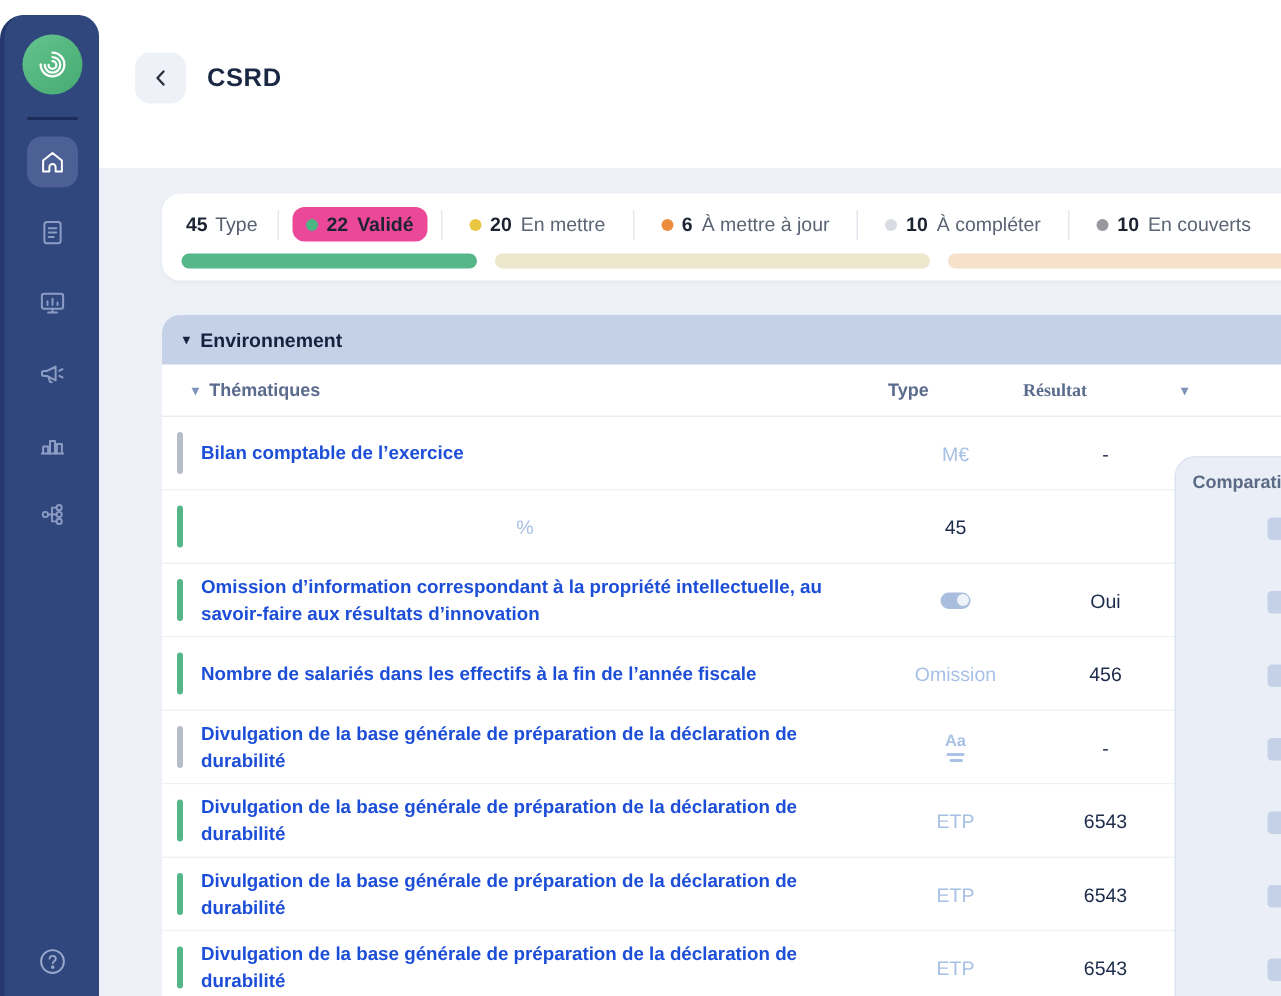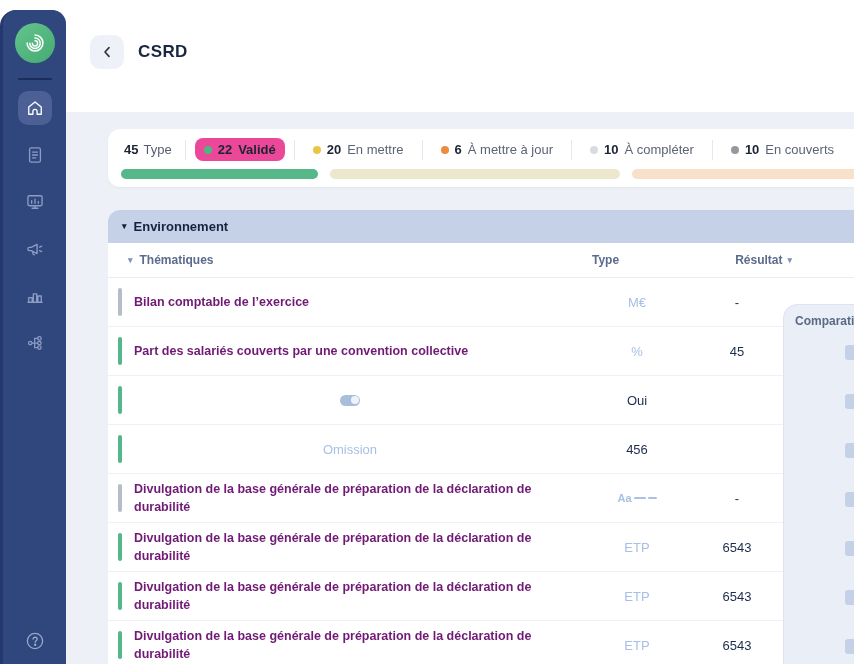--- a/index.html
+++ b/index.html
@@ -68,37 +68,37 @@
   .env-header { height:33px; background:#c5d1e7; border-radius:12px 12px 0 0;
     display:flex; align-items:center; gap:7px; padding-left:14px;
     color:#15223f; font-size:13px; font-weight:700; cursor:pointer; }
   .caret { font-size:9px; color:#15223f; line-height:1; }
   .caret.light { color:#7e93bb; }
   .t-header { height:35px; display:grid; grid-template-columns:1fr 90px 110px 78px;
     align-items:center; border-bottom:1px solid #e9edf3;
     color:#5b6b8d; font-size:12px; font-weight:700; }
   .th-them { display:flex; align-items:center; gap:7px; padding-left:20px; cursor:pointer; }
   .th-type { }
-  .th-result { display:flex; align-items:center; justify-content:flex-end; gap:5px; cursor:pointer; }
+  .th-result { display:flex; align-items:center; justify-content:space-between; gap:5px; cursor:pointer;font-family:Liberation Serif, serif; }
 
   .t-row { position:relative; height:49px; display:grid; grid-template-columns:1fr 90px 110px 78px;
     align-items:center; border-bottom:1px solid #eef1f6; background:#fff; cursor:pointer; }
   .t-row.partial { height:60px; }
   .rbar { position:absolute; left:10px; top:10px; bottom:10px; width:4px; border-radius:2px; }
   .t-row.partial .rbar { top:4px; }
   .rbar.green { background:#55b789; }
   .rbar.gray  { background:#b7bdc7; }
-  .rlabel { padding:0 30px 0 26px; font-size:12.5px; font-weight:600; color:#701a75; line-height:1.45; }
+  .rlabel { padding:0 30px 0 26px; font-size:12.5px; font-weight:600; color:#1d4ed8; line-height:1.45; }
   .cell-type { display:flex; align-items:center; justify-content:center;
     color:#a7c0e5; font-size:13px; font-weight:500; }
   .cell-result { text-align:center; color:#1e2c4c; font-size:13px; font-weight:500; }
 
   .toggle { position:relative; width:20px; height:11px; border-radius:6px; background:#a9bedd; display:inline-block; }
   .toggle .knob { position:absolute; right:1.5px; top:1.5px; width:8px; height:8px; border-radius:50%; background:#eef3fa; }
-  .aa-icon { display:inline-flex; flex-direction:row; align-items:center; gap:2px; }
+  .aa-icon { display:inline-flex; flex-direction:column; align-items:center; gap:2px; }
   .aa-icon .aa { color:#a9c1e4; font-size:11px; font-weight:700; line-height:1; }
   .aa-icon i { display:block; width:12px; height:2px; background:#a9c1e4; border-radius:1px; }
   .aa-icon i + i { width:9px; }
 
   
   .comparatif { position:absolute; left:717px; top:192px; right:-20px; bottom:-20px;
     background:#e9eef7; border:1px solid #dde4f0; border-radius:14px 0 0 0; }
   .comp-title { margin:9px 0 0 11px; font-size:12px; font-weight:700; color:#5a6a84; }
   .comp-block { position:absolute; left:61px; width:60px; height:15px; border-radius:3px; background:#c4d1e6; }
 </style>
@@ -265,41 +265,42 @@
     <div class="rlabel">Bilan comptable de l’exercice</div>
     <div class="cell-type">
               <span class="type-label">M€</span>
             </div>
     <div class="cell-result">-</div>
     <div></div>
   </div>
 
   <div class="t-row">
     <span class="rbar green"></span>
-    <div class="rlabel">Part des salariés couverts par une convention collective</div>
     <div class="cell-type">
               <span class="type-label">%</span>
             </div>
     <div class="cell-result">45</div>
     <div></div>
   </div>
 
   <div class="t-row">
     <span class="rbar green"></span>
+    <div class="rlabel">Omission d’information correspondant à la propriété intellectuelle, au savoir-faire aux résultats d’innovation</div>
     <div class="cell-type">
               <span class="toggle">
                 <span class="knob"></span>
               </span>
             </div>
     <div class="cell-result">Oui</div>
     <div></div>
   </div>
 
   <div class="t-row">
     <span class="rbar green"></span>
+    <div class="rlabel">Nombre de salariés dans les effectifs à la fin de l’année fiscale</div>
     <div class="cell-type">
               <span class="type-label">Omission</span>
             </div>
     <div class="cell-result">456</div>
     <div></div>
   </div>
 
   <div class="t-row">
     <span class="rbar gray"></span>
     <div class="rlabel">Divulgation de la base générale de préparation de la déclaration de durabilité</div>

